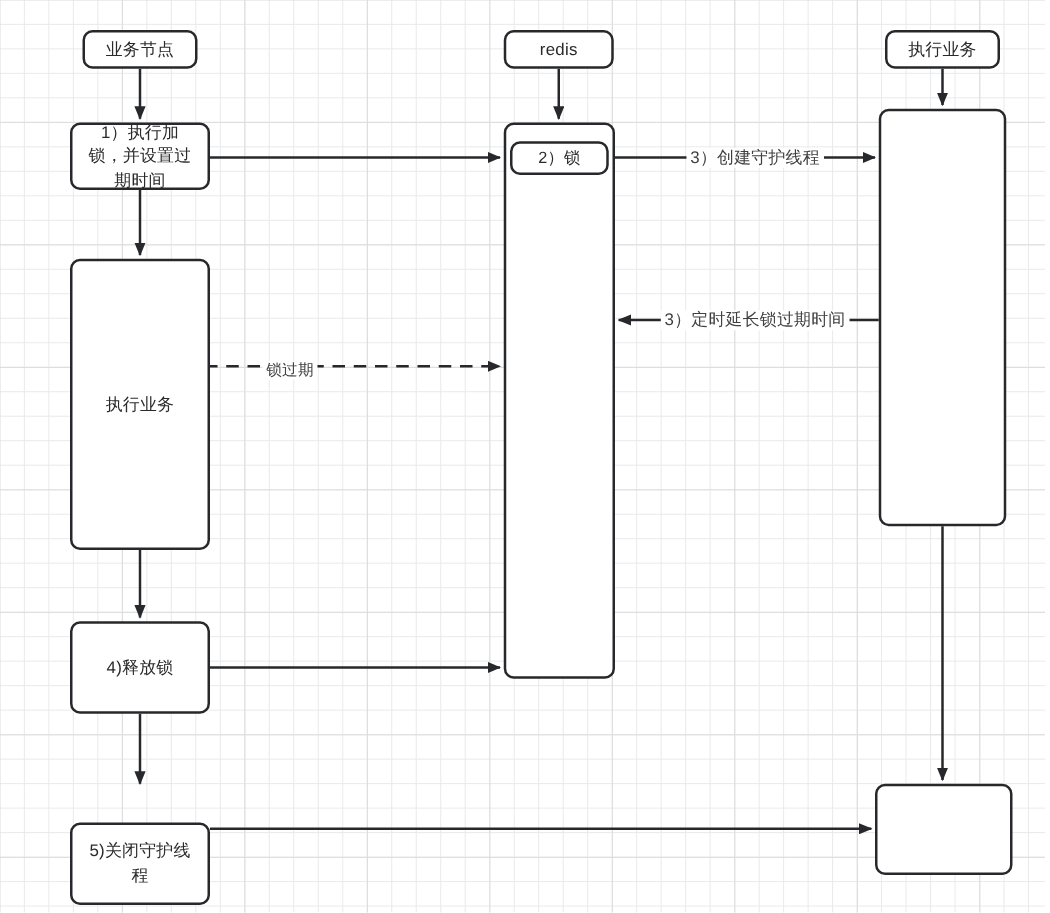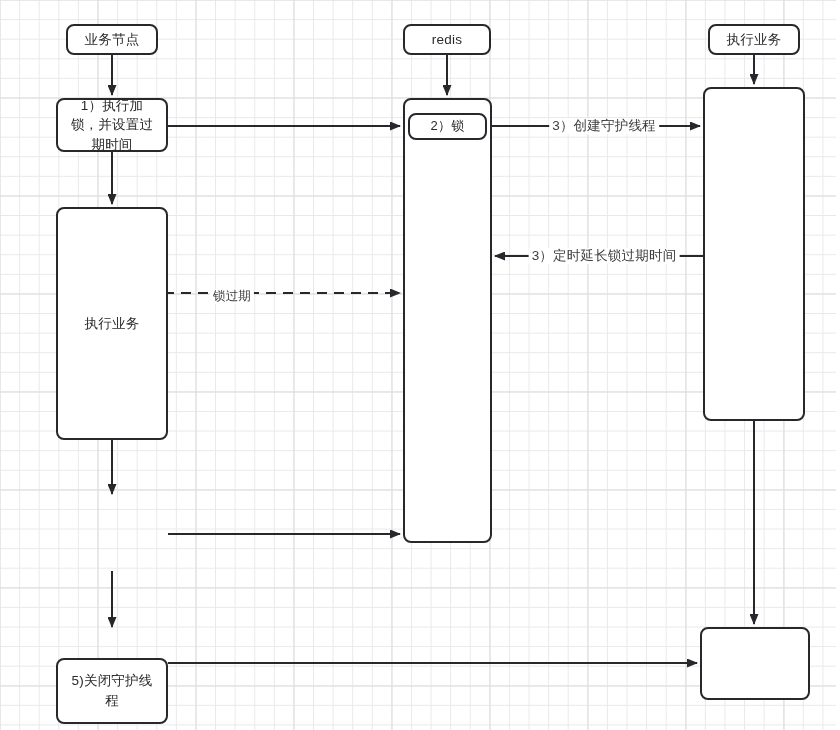--- a/index.html
+++ b/index.html
@@ -114,20 +114,21 @@
 期时间</div>
 
   <div class="node lifeline" style="left:403px;top:98px;width:89px;height:445px;"></div>
 
   <div class="node" style="left:408px;top:113px;width:79px;height:27px;font-size:13px;text-align:center;">2）锁</div>
 
   <div class="node lifeline" style="left:703px;top:87px;width:102px;height:334px;"></div>
 
   <div class="node" style="left:56px;top:207px;width:112px;height:233px;">执行业务</div>
 
+  <div class="node" style="left:56px;top:497px;width:112px;height:74px;">4)释放锁</div>
 
   <div class="node" style="left:56px;top:658px;width:112px;height:66px;">5)关闭守护线
 程</div>
 
   <div class="node" style="left:700px;top:627px;width:110px;height:73px;"></div>
 
   <div class="edge-label" style="left:604px;top:126px;">3）创建守护线程</div>
 
   <div class="edge-label" style="left:604px;top:256px;">3）定时延长锁过期时间</div>
 

